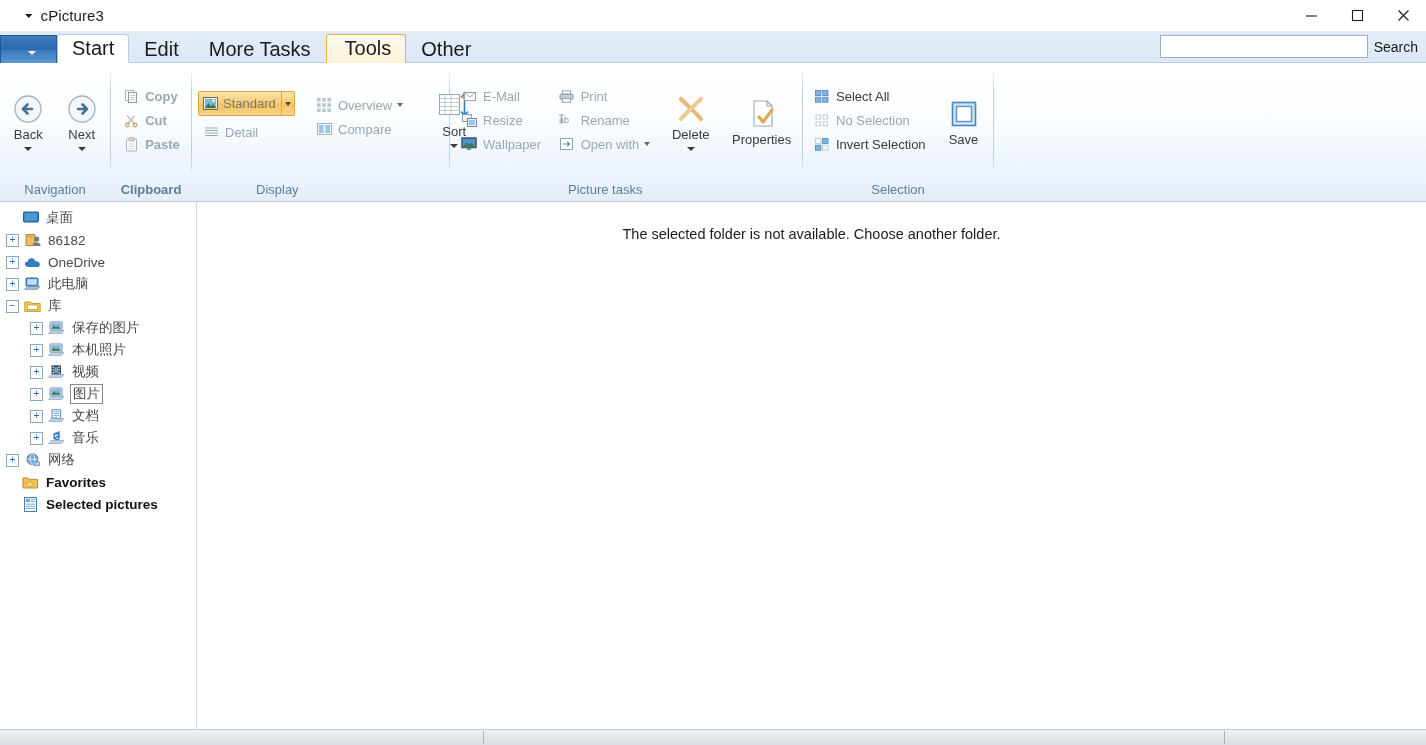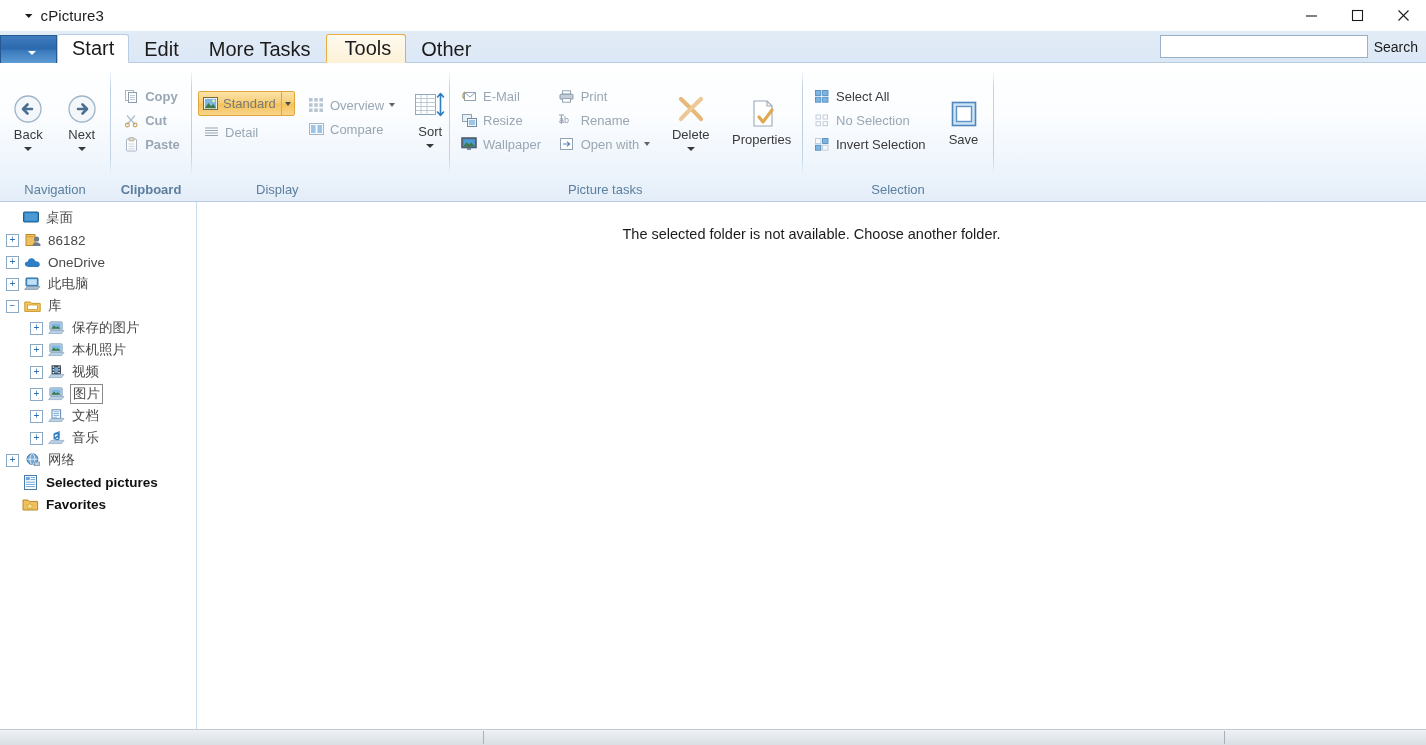--- a/index.html
+++ b/index.html
@@ -388,21 +388,21 @@
           </div>
         </div>
       </div>
 
       <div class="rlabel">Clipboard</div>
     </div>
 
     <div class="rsep"></div>
 
     <div class="rgroup" style="width:257px;">
-      <div class="rbody" style="justify-content:flex-start; gap:4px;">
+      <div class="rbody" style="justify-content:flex-start; gap:12px;">
         <div class="col3" style="width:97px;">
           <div class="std-toggle">
             <span class="si">
               <svg width="15" height="13" viewBox="0 0 15 13">
                 <rect x="0.5" y="0.5" width="14" height="12" fill="#ffffff" stroke="#7a6a3e" stroke-width="1"></rect>
                 <rect x="1.8" y="1.8" width="11.4" height="9.4" fill="#7fb6e0"></rect>
                 <path d="M1.8 11.2 L5.4 6.0 L8 9.2 L10.2 7.0 L13.2 11.2 Z" fill="#3f7a43"></path>
                 <circle cx="10.6" cy="3.9" r="1.3" fill="#fdf3a8"></circle>
               </svg>
             </span>
@@ -809,45 +809,45 @@
               <line x1="3" y1="6.2" x2="13.8" y2="6.2" stroke="#eaf4fc" stroke-width="0.9"></line>
               <rect x="10.4" y="9" width="5" height="3.6" fill="#b9cfe3" stroke="#7d93a8" stroke-width="0.8"></rect>
             </svg>
         </span>
         <span class="tlabel">网络</span>
       </div>
 
       <div class="tnode bold" style="padding-left:6px;">
         <span class="expander none"></span>
         <span class="ticon">
+          <svg width="17" height="15" viewBox="0 0 17 15">
+              <path d="M1 3 L6 3 L7.2 4.4 L15.6 4.4 L15.6 13 L1 13 Z" fill="#f0c060" stroke="#b88a2c" stroke-width="1"></path>
+              <path d="M7.8 5.6 L8.9 7.9 L11.4 8.2 L9.6 9.9 L10.1 12.3 L7.8 11.1 L5.6 12.3 L6.1 9.9 L4.3 8.2 L6.8 7.9 Z" fill="#f6e08a" stroke="#c9a02e" stroke-width="0.6"></path>
+            </svg>
+        </span>
+        <span class="tlabel">Favorites</span>
+      </div>
+
+      <div class="tnode bold" style="padding-left:6px;">
+        <span class="expander none"></span>
+        <span class="ticon">
           <svg width="15" height="15" viewBox="0 0 15 15">
               <rect x="1.5" y="0.5" width="12" height="14" fill="#ffffff" stroke="#4a7aa8" stroke-width="1"></rect>
               <rect x="2.8" y="1.8" width="4" height="3.4" fill="#6fa8d8"></rect>
               <g stroke="#6fa8d8" stroke-width="1">
                 <line x1="7.6" y1="2.6" x2="12.2" y2="2.6"></line>
                 <line x1="7.6" y1="4.6" x2="12.2" y2="4.6"></line>
                 <line x1="2.8" y1="7.2" x2="12.2" y2="7.2"></line>
                 <line x1="2.8" y1="9.4" x2="12.2" y2="9.4"></line>
                 <line x1="2.8" y1="11.6" x2="12.2" y2="11.6"></line>
               </g>
             </svg>
         </span>
         <span class="tlabel">Selected pictures</span>
       </div>
-
-      <div class="tnode bold" style="padding-left:6px;">
-        <span class="expander none"></span>
-        <span class="ticon">
-          <svg width="17" height="15" viewBox="0 0 17 15">
-              <path d="M1 3 L6 3 L7.2 4.4 L15.6 4.4 L15.6 13 L1 13 Z" fill="#f0c060" stroke="#b88a2c" stroke-width="1"></path>
-              <path d="M7.8 5.6 L8.9 7.9 L11.4 8.2 L9.6 9.9 L10.1 12.3 L7.8 11.1 L5.6 12.3 L6.1 9.9 L4.3 8.2 L6.8 7.9 Z" fill="#f6e08a" stroke="#c9a02e" stroke-width="0.6"></path>
-            </svg>
-        </span>
-        <span class="tlabel">Favorites</span>
-      </div>
     </div>
 
     <div class="content">
       <div class="content-msg">The selected folder is not available. Choose another folder.</div>
     </div>
   </div>
 
   <div class="statusbar">
     <div class="sb-panel" style="width:483px;">
       <span class="sb-text"></span>

